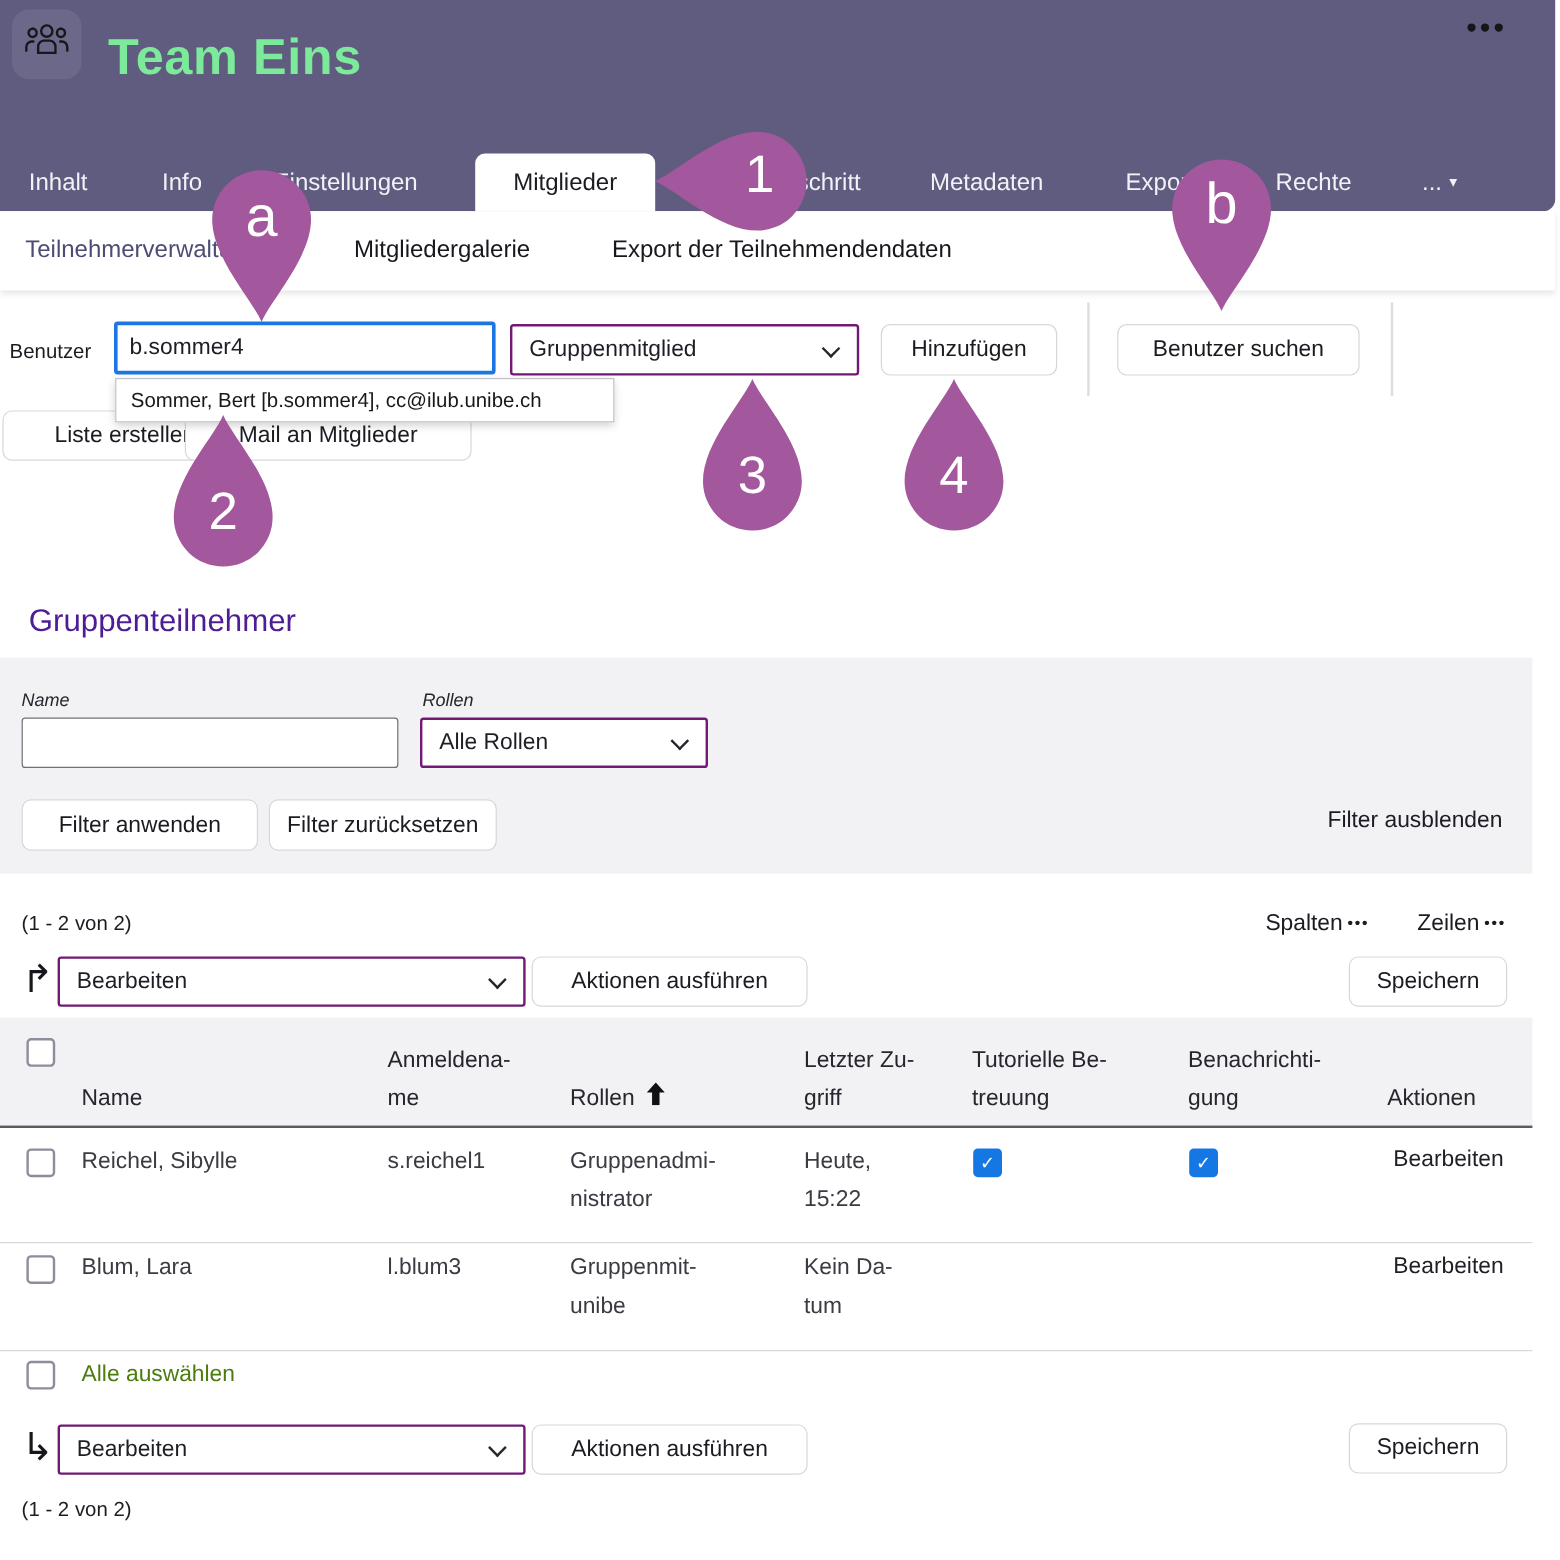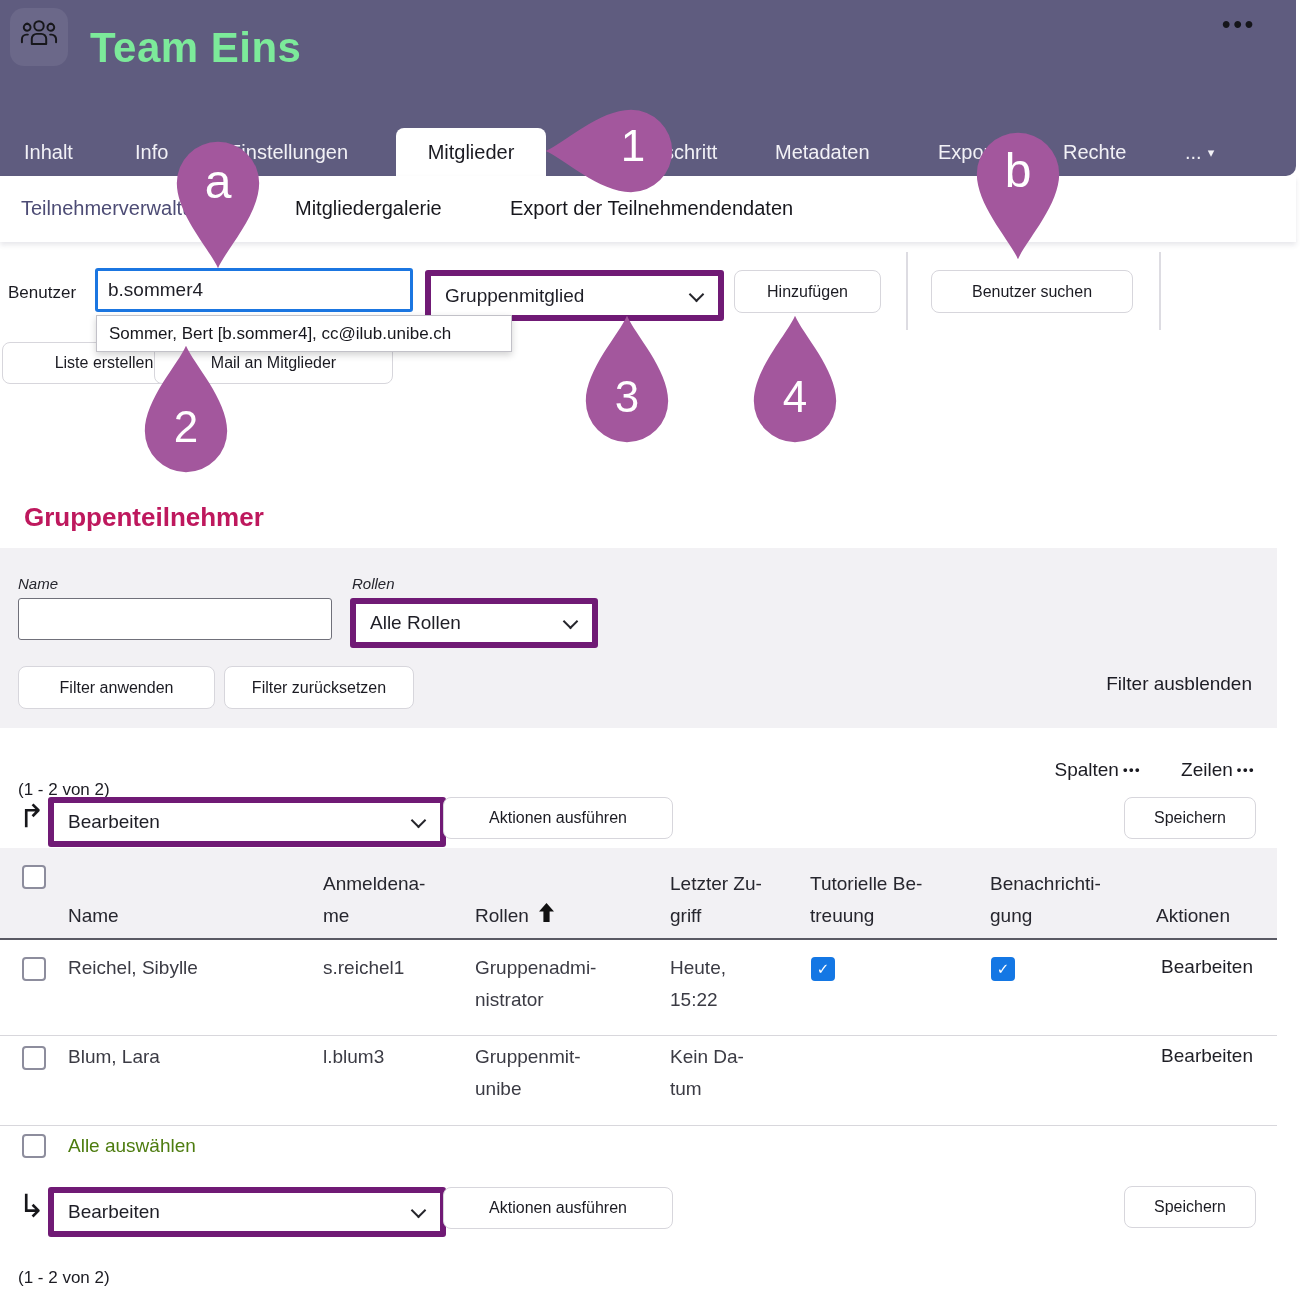--- a/index.html
+++ b/index.html
@@ -26,45 +26,45 @@
   .subtab{position:absolute;top:0;height:66px;line-height:64px;font-size:20px;color:#17171d;white-space:nowrap;cursor:pointer;}
   .subtab.active{color:#4d4c75;}
 
   
   .form-label{position:absolute;font-size:17px;color:#1b1b22;}
   .user-input{position:absolute;left:95px;top:268px;width:292px;height:38px;border:3px solid #1b76e1;border-radius:3px;
               font-family:inherit;font-size:19px;color:#1e1e26;padding:0 10px;outline:none;background:#fff;}
   .autocomplete{position:absolute;left:96px;top:315px;width:390px;height:35px;background:#fff;border:1px solid #c2c1c8;
                 box-shadow:0 3px 7px rgba(0,0,0,.18);font-size:17px;color:#17171d;display:flex;align-items:center;
                 padding:0 12px;z-index:30;cursor:pointer;white-space:nowrap;}
-  .selectbox{position:absolute;background:#fff;border:6px solid #701a75;border-radius:3px;font-size:19px;color:#1e1e26;
+  .selectbox{position:absolute;background:#fff;border:2px solid #701a75;border-radius:3px;font-size:19px;color:#1e1e26;
              display:flex;align-items:center;padding-left:14px;cursor:pointer;}
   .chev{position:absolute;right:16px;width:9px;height:9px;border-right:2px solid #26262c;border-bottom:2px solid #26262c;
         transform:rotate(45deg);margin-top:-3px;}
-  .btn{position:absolute;background:#fff;border:1px solid #d7d6dc;border-radius:8px;font-size:16px;color:#1b1b22;
+  .btn{position:absolute;background:#fff;border:1px solid #d7d6dc;border-radius:8px;font-size:19px;color:#1b1b22;
        display:flex;align-items:center;justify-content:center;cursor:pointer;white-space:nowrap;font-family:inherit;}
   .vsep{position:absolute;width:2px;background:#dddce2;}
 
   
   .marker{position:absolute;z-index:40;}
   .marker svg{display:block;}
   .marker .mlabel{position:absolute;color:#fff;font-size:44px;text-align:center;}
   .marker-vflip svg{transform:rotate(180deg);}
   .marker-h{width:136px;height:96px;}
   .marker-h svg{position:absolute;left:20px;top:-20px;transform:rotate(-90deg);}
 
   
-  .section-heading{position:absolute;left:24px;top:502px;font-size:26px;font-weight:bold;color:#be185d;}
+  .section-heading{position:absolute;left:24px;top:502px;font-size:26px;font-weight:normal;color:#4c1d95;}
   .filter-panel{position:absolute;left:0;top:548px;width:1277px;height:180px;background:#f2f1f4;}
   .flabel{position:absolute;font-size:15px;font-style:italic;color:#26262e;}
   .filter-input{position:absolute;left:18px;top:598px;width:292px;height:40px;border:1px solid #70707a;border-radius:3px;
                 background:#fff;font-family:inherit;font-size:19px;padding:0 10px;outline:none;}
   .hide-filter{position:absolute;right:48px;top:673px;font-size:19px;color:#1c1c24;cursor:pointer;}
 
-  .count{position:absolute;font-size:17px;color:#1b1b22;margin-top:20px;}
+  .count{position:absolute;font-size:17px;color:#1b1b22;}
   .colrow-menus{position:absolute;right:45px;top:759px;font-size:19px;color:#1b1b22;display:flex;gap:40px;}
   .menu-item{cursor:pointer;}
   .mini-dots{font-size:13px;font-weight:bold;letter-spacing:1.5px;vertical-align:2px;margin-left:4px;}
   .apply-arrow{position:absolute;font-size:32px;color:#17171b;line-height:1;}
 
   
   .thead{position:absolute;left:0;top:848px;width:1277px;height:90px;background:#f2f1f4;border-bottom:2px solid #5a5a64;}
   .th{position:absolute;font-size:19px;color:#26262e;line-height:32px;white-space:nowrap;}
   .cell{position:absolute;font-size:19px;color:#3b3b44;line-height:32px;white-space:nowrap;}
   .rowsep{position:absolute;left:0;width:1277px;height:1px;background:#d8d7dc;}

